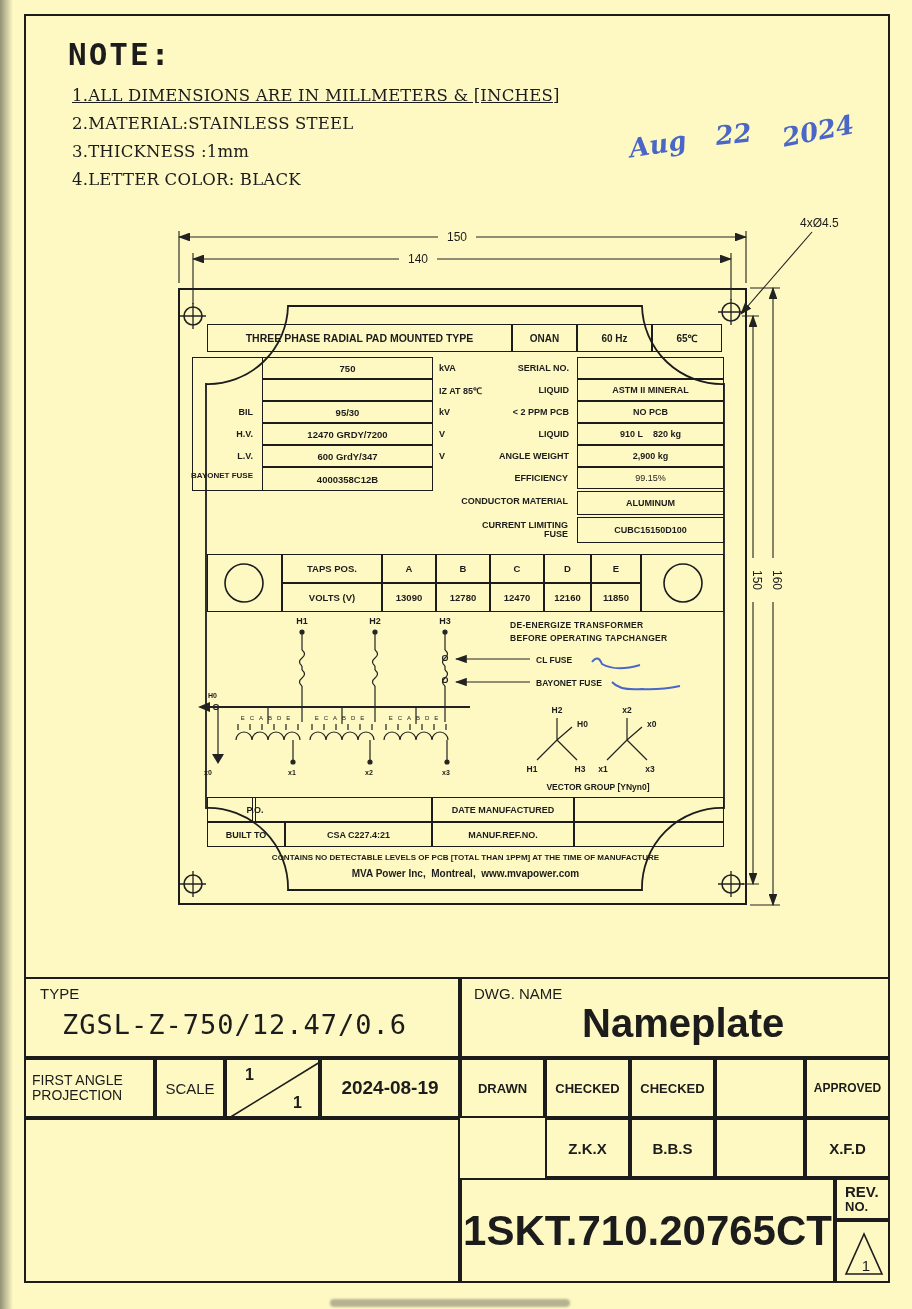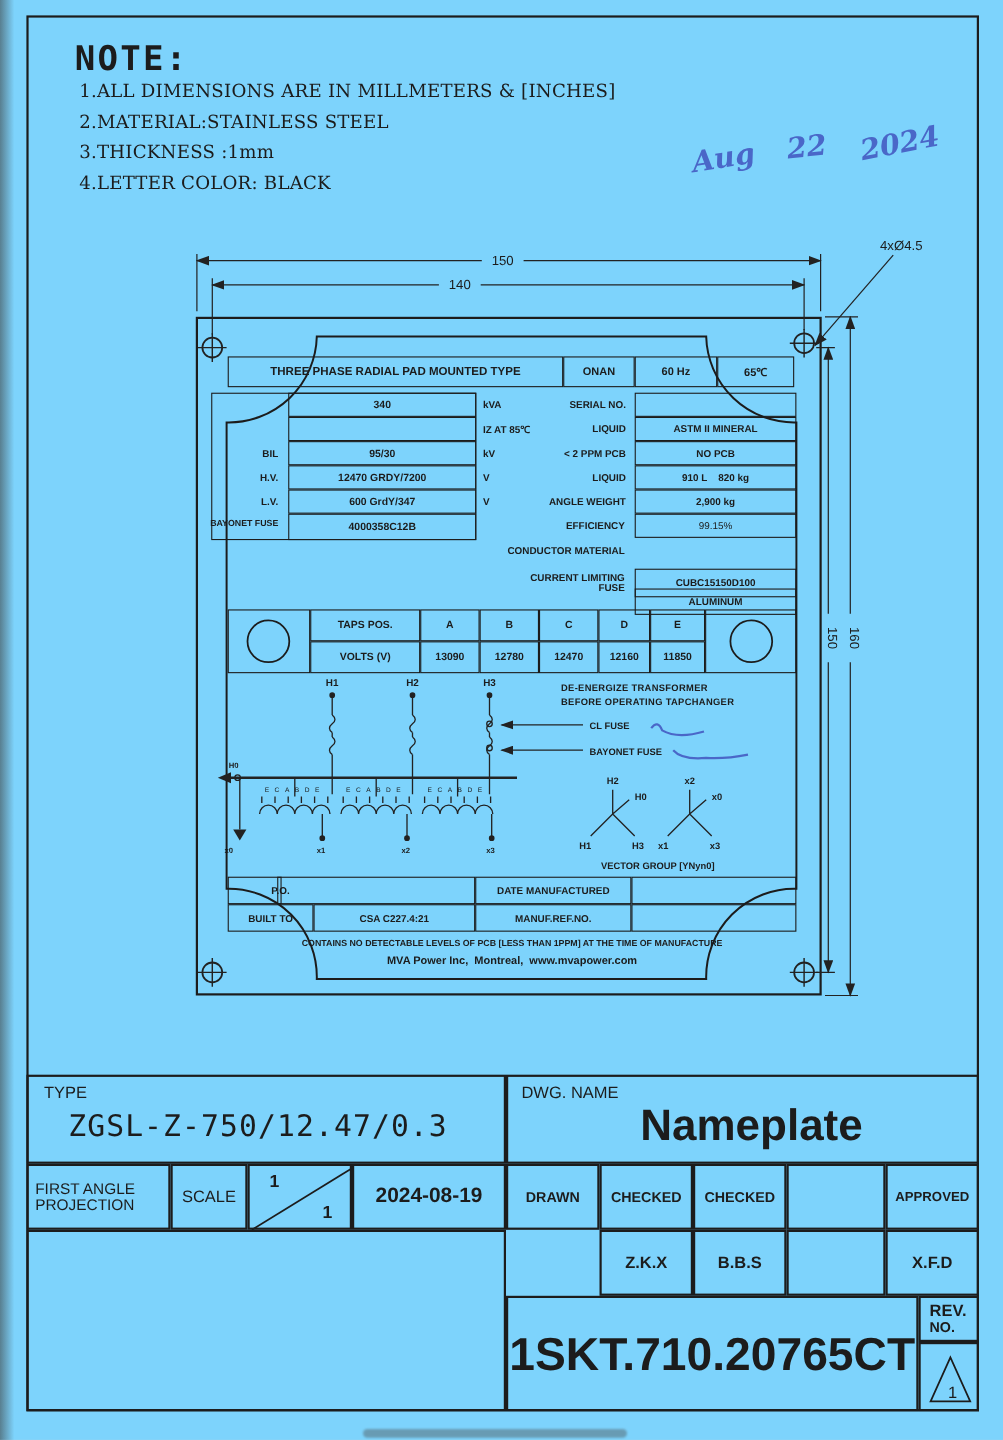--- a/index.html
+++ b/index.html
@@ -1,16 +1,16 @@
 <!DOCTYPE html>
 <html><head>
 <meta charset="utf-8">
 <style>
   html,body{margin:0;padding:0;background:#d9d8d4;}
-  .sheet{position:relative;width:912px;height:1309px;background:#7dd3fc;overflow:hidden;
+  .sheet{position:relative;width:912px;height:1309px;background:#fef9c3;overflow:hidden;
          font-family:"Liberation Sans",sans-serif;color:#1c1c1c;}
   .abs{position:absolute;box-sizing:border-box;}
   .frame{border:2.5px solid #1c1c1c;}
   .bx{border:1.6px solid #1c1c1c;}
   .cell{display:flex;align-items:center;justify-content:center;white-space:pre;box-sizing:border-box;position:absolute;}
   .cr{justify-content:flex-end;padding-right:4px;}
   .lbl{font-weight:700;}
   .mid{display:flex;align-items:center;justify-content:space-between;box-sizing:border-box;position:absolute;padding:0 3px;}
   .wrap2{white-space:normal;text-align:right;line-height:1.05;}
   svg{position:absolute;overflow:visible;}
@@ -26,21 +26,21 @@
 
 <div class="sheet">
 
   <div class="abs" style="left:0;top:0;width:13px;height:1309px;background:linear-gradient(to right,rgba(58,58,55,.55),rgba(58,58,55,0));"></div>
   <div class="abs smudge" style="left:330px;top:1299px;width:240px;height:8px;"></div>
 
   <div class="abs frame" style="left:24px;top:14px;width:866px;height:1269px;"></div>
 
   <div class="abs" style="left:68px;top:36px;">
     <div class="note-title">NOTE:</div>
-    <div class="note-item" style="margin:1px 0 0 4px;">1.ALL DIMENSIONS ARE IN MILLMETERS &amp; [INCHES]</div>
+    <div class="note-item" style="margin:14px 0 0 4px;text-decoration:underline;">1.ALL DIMENSIONS ARE IN MILLMETERS &amp; [INCHES]</div>
     <div class="note-item" style="margin:9px 0 0 4px;">2.MATERIAL:STAINLESS STEEL</div>
     <div class="note-item" style="margin:9px 0 0 4px;">3.THICKNESS :1mm</div>
     <div class="note-item" style="margin:9px 0 0 4px;">4.LETTER COLOR: BLACK</div>
   </div>
 
   <div class="abs hand" style="left:628px;top:116px;transform:rotate(-9deg);font-size:26px;display:flex;gap:30px;">
     <span>Aug</span>
     <span style="transform:translateY(2px) rotate(3deg);">22</span>
     <span style="transform:translateY(12px) rotate(-2deg);">2024</span>
   </div>
@@ -56,21 +56,21 @@
     <div class="cell bx lbl" style="left:397px;top:34px;width:75px;height:28px;font-size:10px;">60 Hz</div>
     <div class="cell bx lbl" style="left:472px;top:34px;width:70px;height:28px;font-size:10px;">65℃</div>
 
     <div class="abs bx" style="left:12px;top:67px;width:241px;height:134px;"></div>
 
     <div class="cell cr lbl" style="left:20px;top:111px;width:57px;height:22px;font-size:9px;">BIL</div>
     <div class="cell cr lbl" style="left:20px;top:133px;width:57px;height:22px;font-size:9px;">H.V.</div>
     <div class="cell cr lbl" style="left:20px;top:155px;width:57px;height:22px;font-size:9px;">L.V.</div>
     <div class="cell cr lbl wrap2" style="left:8px;top:171px;width:69px;height:30px;font-size:8px;">BAYONET FUSE</div>
 
-    <div class="cell bx" style="left:82px;top:67px;width:171px;height:22px;font-size:9.5px;font-weight:600;">340</div>
+    <div class="cell bx" style="left:82px;top:67px;width:171px;height:22px;font-size:9.5px;font-weight:600;">750</div>
     <div class="cell bx" style="left:82px;top:89px;width:171px;height:22px;font-size:9.5px;"></div>
     <div class="cell bx" style="left:82px;top:111px;width:171px;height:22px;font-size:9.5px;font-weight:600;">95/30</div>
     <div class="cell bx" style="left:82px;top:133px;width:171px;height:22px;font-size:9.5px;font-weight:600;">12470 GRDY/7200</div>
     <div class="cell bx" style="left:82px;top:155px;width:171px;height:22px;font-size:9.5px;font-weight:600;">600 GrdY/347</div>
     <div class="cell bx" style="left:82px;top:177px;width:171px;height:24px;font-size:9.5px;font-weight:600;">4000358C12B</div>
 
     <div class="mid" style="left:256px;top:67px;width:136px;height:22px;font-size:9px;font-weight:700;">
       <span>kVA</span>
         <span>SERIAL NO.</span>
       </div>
@@ -93,21 +93,21 @@
     <div class="cell cr lbl" style="left:256px;top:177px;width:136px;height:22px;font-size:9px;">EFFICIENCY</div>
     <div class="cell cr lbl wrap2" style="left:280px;top:199px;width:112px;height:26px;font-size:9px;">CONDUCTOR MATERIAL</div>
     <div class="cell cr lbl wrap2" style="left:280px;top:225px;width:112px;height:30px;font-size:9px;">CURRENT LIMITING FUSE</div>
 
     <div class="cell bx" style="left:397px;top:67px;width:147px;height:22px;font-size:9px;"></div>
     <div class="cell bx" style="left:397px;top:89px;width:147px;height:22px;font-size:9px;font-weight:600;">ASTM II MINERAL</div>
     <div class="cell bx" style="left:397px;top:111px;width:147px;height:22px;font-size:9px;font-weight:600;">NO PCB</div>
     <div class="cell bx" style="left:397px;top:133px;width:147px;height:22px;font-size:9px;font-weight:600;">910 L    820 kg</div>
     <div class="cell bx" style="left:397px;top:155px;width:147px;height:22px;font-size:9px;font-weight:600;">2,900 kg</div>
     <div class="cell bx" style="left:397px;top:177px;width:147px;height:22px;font-size:9px;font-weight:400;">99.15%</div>
-    <div class="cell bx" style="left:397px;top:201px;width:147px;height:24px;font-size:9px;font-weight:600;margin-top:44px;">ALUMINUM</div>
+    <div class="cell bx" style="left:397px;top:201px;width:147px;height:24px;font-size:9px;font-weight:600;">ALUMINUM</div>
     <div class="cell bx" style="left:397px;top:227px;width:147px;height:26px;font-size:9px;font-weight:600;">CUBC15150D100</div>
 
     <div class="abs bx" style="left:27px;top:264px;width:75px;height:58px;"></div>
     <div class="abs bx" style="left:461px;top:264px;width:83px;height:58px;"></div>
     <svg style="left:44px;top:273px;" width="40" height="40">
         <circle cx="20" cy="20" r="19" fill="none" stroke="#1c1c1c" stroke-width="1.6"></circle>
       </svg>
     <svg style="left:483px;top:273px;" width="40" height="40">
         <circle cx="20" cy="20" r="19" fill="none" stroke="#1c1c1c" stroke-width="1.6"></circle>
       </svg>
@@ -213,21 +213,21 @@
 
     <div class="cell bx lbl" style="left:27px;top:507px;width:45px;height:25px;font-size:9px;padding-left:47px;">P.O.</div>
     <div class="cell bx" style="left:72px;top:507px;width:180px;height:25px;font-size:9px;"></div>
     <div class="cell bx lbl" style="left:252px;top:507px;width:142px;height:25px;font-size:9px;">DATE MANUFACTURED</div>
     <div class="cell bx" style="left:394px;top:507px;width:150px;height:25px;font-size:9px;"></div>
     <div class="cell bx lbl" style="left:27px;top:532px;width:78px;height:25px;font-size:9px;">BUILT TO</div>
     <div class="cell bx" style="left:105px;top:532px;width:147px;height:25px;font-size:9px;font-weight:600;">CSA C227.4:21</div>
     <div class="cell bx lbl" style="left:252px;top:532px;width:142px;height:25px;font-size:9px;">MANUF.REF.NO.</div>
     <div class="cell bx" style="left:394px;top:532px;width:150px;height:25px;font-size:9px;"></div>
 
-    <div class="cell lbl" style="left:27px;top:560px;width:517px;height:14px;font-size:8px;">CONTAINS NO DETECTABLE LEVELS OF PCB [LESS THAN 1PPM] AT THE TIME OF MANUFACTURE</div>
+    <div class="cell lbl" style="left:27px;top:560px;width:517px;height:14px;font-size:8px;">CONTAINS NO DETECTABLE LEVELS OF PCB [TOTAL THAN 1PPM] AT THE TIME OF MANUFACTURE</div>
     <div class="cell" style="left:27px;top:576px;width:517px;height:14px;font-size:10px;font-weight:600;">MVA Power Inc,  Montreal,  www.mvapower.com</div>
   </div>
 
   <svg style="left:0;top:0;pointer-events:none;" width="912" height="1309" viewBox="0 0 912 1309" fill="none" stroke="#222" stroke-width="1.1">
     <defs>
       <marker id="ah2" markerWidth="11" markerHeight="8" refX="10" refY="4" orient="auto-start-reverse">
         <path d="M0,0 L11,4 L0,8 z" fill="#222" stroke="none"></path>
       </marker>
     </defs>
 
@@ -267,21 +267,21 @@
     <text x="753" y="580" font-size="12" text-anchor="middle" stroke="none" transform="rotate(90 753 580)">150</text>
 
     <path d="M750,288 H780 M750,905 H780"></path>
     <path d="M773,288 V558" marker-start="url(#ah2)"></path>
     <path d="M773,602 V905" marker-end="url(#ah2)"></path>
     <text x="773" y="580" font-size="12" text-anchor="middle" stroke="none" transform="rotate(90 773 580)">160</text>
   </svg>
 
   <div class="abs frame" style="left:24px;top:977px;width:436px;height:81px;">
     <div class="tb-label" style="position:absolute;left:14px;top:6px;">TYPE</div>
-    <div style="position:absolute;left:36px;top:30px;font-family:'DejaVu Sans Mono',monospace;font-size:27px;letter-spacing:1px;">ZGSL-Z-750/12.47/0.3</div>
+    <div style="position:absolute;left:36px;top:30px;font-family:'DejaVu Sans Mono',monospace;font-size:27px;letter-spacing:1px;">ZGSL-Z-750/12.47/0.6</div>
   </div>
 
   <div class="abs frame cell wrap2" style="left:24px;top:1058px;width:131px;height:60px;font-size:14px;font-weight:400;text-align:left;padding:0 6px;white-space:normal;">FIRST ANGLE PROJECTION</div>
   <div class="abs frame cell" style="left:155px;top:1058px;width:70px;height:60px;font-size:15px;">SCALE</div>
   <div class="abs frame" style="left:225px;top:1058px;width:95px;height:60px;">
     <svg style="left:0;top:0;" width="95" height="60">
         <line x1="2" y1="58" x2="93" y2="2" stroke="#1c1c1c" stroke-width="1.6"></line>
       </svg>
     <span style="position:absolute;left:18px;top:6px;font-size:16px;font-weight:600;">1</span>
     <span style="position:absolute;right:16px;bottom:4px;font-size:16px;font-weight:600;">1</span>

